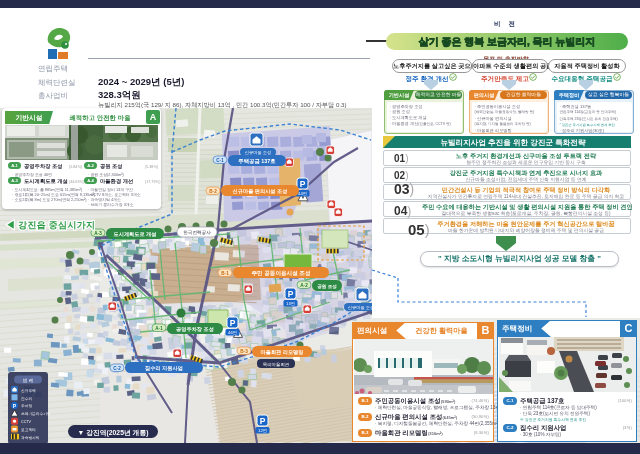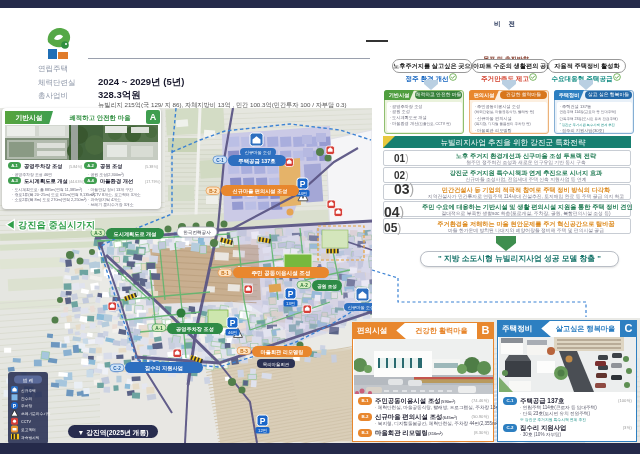--- a/index.html
+++ b/index.html
@@ -1260,20 +1260,21 @@
 <div style="position:absolute;left:100px;top:177.8px;font-size:5.3px;font-weight:bold;color:#223;white-space:nowrap">마을환경 개선</div>
 <div style="position:absolute;left:145px;top:178.8px;font-size:3.7px;color:#999">(17.79억)</div>
     <div style="position:absolute;left:88px;top:186.5px;font-size:3.9px;color:#667;white-space:nowrap">· 마을안길 정비 13개 구간</div>
     <div style="position:absolute;left:88px;top:191.7px;font-size:3.9px;color:#667;white-space:nowrap">· CCTV 8개소, 로고젝터 3개소</div>
     <div style="position:absolute;left:88px;top:196.9px;font-size:3.9px;color:#667;white-space:nowrap">· 과속방지턱 4개소</div>
     <div style="position:absolute;left:88px;top:202.1px;font-size:3.9px;color:#667;white-space:nowrap">· 쓰레기 분리수거장 3개소</div>
 
 <div style="position:absolute;left:372px;top:8px;width:268px;height:310px;background:#fff"></div>
     <div style="position:absolute;left:375px;top:20px;width:262px;text-align:center;font-size:6.5px;font-weight:bold;color:#1b2b50;letter-spacing:3px">비 전</div>
     <div style="position:absolute;left:366px;top:40px;width:22px;height:1.5px;background:#333"></div>
+    <div class="thk" style="position:absolute;left:386px;top:33px;width:242px;height:17px;border-radius:9px;background:linear-gradient(90deg,#d6e38c,#4fae49);text-align:center;line-height:17px;font-size:10px;font-weight:bold;color:#174a20;white-space:nowrap">살기 좋은 행복 보금자리, 목리 뉴빌리지</div>
     <div style="position:absolute;left:375px;top:55px;width:262px;text-align:center;font-size:6px;font-weight:bold;color:#7d2e1d">목표 및 추진방향</div>
 <div style="position:absolute;left:392px;top:59px;width:78px;height:12px;border:1px solid #999;border-radius:7px;background:#fff;font-size:6.2px;font-weight:bold;color:#222;text-align:center;line-height:12px;white-space:nowrap">노후주거지를 살고싶은 곳으로</div>
 <div style="position:absolute;left:392px;top:73px;width:78px;text-align:center;font-size:6.6px;font-weight:bold;color:#1565c0;white-space:nowrap">정주 환경 개선<svg width="8" height="8" viewBox="0 0 10 10" style="vertical-align:0px">
         <circle cx="5" cy="5" r="4.2" fill="#fff" stroke="#5aa53e" stroke-width="1"></circle>
         <path d="M2.8,5 L4.4,6.6 L7.4,3.4" stroke="#5aa53e" stroke-width="1.2" fill="none"></path>
       </svg></div>
 <svg style="position:absolute;left:423px;top:80px" width="16" height="10" viewBox="0 0 16 10">
       <path d="M1,0 h14 v4 l-7,6 -7,-6 Z" fill="#b9cfe2"></path>
     </svg>
 <div style="position:absolute;left:472px;top:59px;width:74px;height:12px;border:1px solid #999;border-radius:7px;background:#fff;font-size:6.2px;font-weight:bold;color:#222;text-align:center;line-height:12px;white-space:nowrap">아파트 수준의 생활편의 공급</div>
@@ -1316,39 +1317,39 @@
 <div style="position:absolute;left:585px;top:90.8px;width:47px;height:8.5px;background:#2368a8;border-radius:5px;color:#fff;font-size:4.8px;text-align:center;line-height:8.5px;white-space:nowrap">살고 싶은 행복마을</div>
 <div style="position:absolute;left:556.5px;top:102px;width:75px;height:29.5px;background:#fff;border-radius:2px;padding:1.5px 0 0 3px;font-size:4.2px;color:#667;line-height:1.3;box-sizing:border-box">
       <div style="margin:0 0 0.5px 0">· 주택건설 137동</div>
       <div style="margin:0 0 0.5px 0"><span style="font-size:3.5px">연립주택 114동(근로자 등 임대주택)</span></div>
       <div style="margin:0 0 0.5px 0"><span style="font-size:3.5px">단독주택 23동(도시민 유치 전원주택)</span></div>
       <div style="margin:0 0 0.5px 0"><span style="font-size:3.3px;color:#0e8a80">* 강진군 주거지원 특수시책 연계 추진</span></div>
       <div style="margin:0 0 0.5px 0">· 집수리 지원사업(30호)</div>
     </div>
     <div style="position:absolute;left:383px;top:136px;width:248px;height:12px;background:#177f70"></div>
 <div style="position:absolute;left:383px;top:136px;width:0;height:0;border-top:12px solid #e8c93e;border-right:12px solid transparent"></div>
-<div style="position:absolute;left:395px;top:137.8px;width:236px;text-align:center;font-size:7.6px;font-weight:normal;color:#fff;white-space:nowrap">뉴빌리지사업 추진을 위한 강진군 특화전략</div>
+<div style="position:absolute;left:395px;top:137.8px;width:236px;text-align:center;font-size:7.6px;font-weight:bold;color:#fff;white-space:nowrap">뉴빌리지사업 추진을 위한 강진군 특화전략</div>
 <div style="position:absolute;left:383px;top:150px;width:248px;height:15.5px;background:#fff;border:1px solid #c8cdd4;border-radius:2px;box-sizing:border-box"></div>
 <div style="position:absolute;left:394px;top:152.5px;font-size:10px;font-weight:bold;color:#333">01<span style="color:#aaa;font-weight:normal">)</span></div>
 <div style="position:absolute;left:422px;top:151.5px;width:208px;text-align:center;font-size:6.2px;font-weight:bold;color:#1e7a52;white-space:nowrap">노후 주거지 환경개선과 신구마을 조성 투트랙 전략</div>
 <div style="position:absolute;left:422px;top:158.7px;width:208px;text-align:center;font-size:4.8px;color:#778;white-space:nowrap">원주민 정주여건 조성과 새로운 인구유입 기반 동시 구축</div>
 <div style="position:absolute;left:383px;top:167px;width:248px;height:15.5px;background:#fff;border:1px solid #c8cdd4;border-radius:2px;box-sizing:border-box"></div>
 <div style="position:absolute;left:394px;top:169.5px;font-size:10px;font-weight:bold;color:#333">02<span style="color:#aaa;font-weight:normal">)</span></div>
 <div style="position:absolute;left:422px;top:168.5px;width:208px;text-align:center;font-size:6.2px;font-weight:bold;color:#1e7a52;white-space:nowrap">강진군 주거지원 특수시책과 연계 추진으로 시너지 효과</div>
 <div style="position:absolute;left:422px;top:175.7px;width:208px;text-align:center;font-size:4.8px;color:#778;white-space:nowrap">신규마을 조성사업, 전입세대 주택 신축 지원사업 등 연계</div>
 <div style="position:absolute;left:383px;top:184px;width:248px;height:15.5px;background:#fff;border:1px solid #c8cdd4;border-radius:2px;box-sizing:border-box"></div>
 <div style="position:absolute;left:394px;top:181px;font-size:14px;font-weight:bold;color:#333">03<span style="color:#aaa;font-weight:normal">)</span></div>
 <div style="position:absolute;left:422px;top:185.5px;width:208px;text-align:center;font-size:6.2px;font-weight:bold;color:#dd8a1e;white-space:nowrap">민간건설사 등 기업의 적극적 참여로 주택 정비 방식의 다각화</div>
 <div style="position:absolute;left:422px;top:192.7px;width:208px;text-align:center;font-size:4.8px;color:#778;white-space:nowrap">지역건설사가 민간투자로 연립주택 114세대 건설추진, 토지매입 완료 등 주택 공급 의지 확고</div>
 <div style="position:absolute;left:383px;top:201px;width:248px;height:15.5px;background:#fff;border:1px solid #c8cdd4;border-radius:2px;box-sizing:border-box"></div>
-<div style="position:absolute;left:384px;top:203.5px;font-size:14px;font-weight:bold;color:#333">04<span style="color:#aaa;font-weight:normal">)</span></div>
+<div style="position:absolute;left:394px;top:203.5px;font-size:12px;font-weight:bold;color:#333">04<span style="color:#aaa;font-weight:normal">)</span></div>
 <div style="position:absolute;left:422px;top:202.5px;width:208px;text-align:center;font-size:6.2px;font-weight:bold;color:#1e7a52;white-space:nowrap">주민 수요에 대응하는 기반시설 및 생활 편의시설 지원을 통한 주택 정비 견인</div>
 <div style="position:absolute;left:422px;top:209.7px;width:208px;text-align:center;font-size:4.8px;color:#778;white-space:nowrap">절대적으로 부족한 생활soc 확충(도로개설, 주차장, 공원, 복합편의시설 조성 등)</div>
 <div style="position:absolute;left:383px;top:218px;width:248px;height:15.5px;background:#fff;border:1px solid #c8cdd4;border-radius:2px;box-sizing:border-box"></div>
-<div style="position:absolute;left:384px;top:220.5px;font-size:12px;font-weight:bold;color:#333">05<span style="color:#aaa;font-weight:normal">)</span></div>
+<div style="position:absolute;left:408px;top:220.5px;font-size:15px;font-weight:bold;color:#333">05<span style="color:#aaa;font-weight:normal">)</span></div>
 <div style="position:absolute;left:422px;top:219.5px;width:208px;text-align:center;font-size:6.2px;font-weight:bold;color:#dd8a1e;white-space:nowrap">주거환경을 저해하는 마을 현안문제를 주거 혁신공간으로 탈바꿈</div>
 <div style="position:absolute;left:422px;top:226.7px;width:208px;text-align:center;font-size:4.8px;color:#778;white-space:nowrap">마을 한가운데 방치된 나대지와 폐양어장을 정비해 주택 및 편의시설 공급</div>
     <svg style="position:absolute;left:492px;top:236px" width="28" height="15" viewBox="0 0 28 15">
       <path d="M4,0 h20 v7 l-10,8 -10,-8 Z" fill="#3e8e4e"></path>
     </svg>
     <div style="position:absolute;left:420px;top:251px;width:197px;height:14px;background:#fff;border:1px solid #b9bec6;border-radius:8px;box-shadow:0 1px 2px rgba(0,0,0,0.12);text-align:center;line-height:14px;font-size:7.8px;font-weight:bold;color:#17746a;white-space:nowrap">" 지방 소도시형 뉴빌리지사업 성공 모델 창출 "</div>
 <svg style="position:absolute;left:0;top:0;pointer-events:none" width="640" height="454">
 <g stroke="#3b82d4" stroke-width="1.2" fill="none" stroke-dasharray="3,2.5">
 <path d="M398,278 L398,302 L586,302 L586,317"></path>
 <path d="M372,270 L398,278"></path>
@@ -1402,21 +1403,20 @@
 <div style="position:absolute;left:358px;top:413px;width:14px;height:7.5px;background:#e8872e;border-radius:3.7px;color:#fff;font-size:4.4px;font-weight:bold;text-align:center;line-height:7.5px">B-2</div>
 <div style="position:absolute;left:375px;top:412.5px;font-size:6.4px;font-weight:bold;color:#223;white-space:nowrap">신규마을 편의시설 조성<span style="font-size:4.2px;font-weight:normal">(645m²)</span></div>
 <div style="position:absolute;left:453px;top:414px;width:36px;text-align:right;font-size:4.2px;color:#999">(50.90억)</div>
     <div style="position:absolute;left:375px;top:421.0px;font-size:4.6px;color:#556;white-space:nowrap">· 복지형, 디지털돌봄공간, 체력단련실, 주차장 44면(2,355m²)</div>
 <div style="position:absolute;left:358px;top:429px;width:14px;height:7.5px;background:#e8872e;border-radius:3.7px;color:#fff;font-size:4.4px;font-weight:bold;text-align:center;line-height:7.5px">B-3</div>
 <div style="position:absolute;left:375px;top:428.5px;font-size:6.4px;font-weight:bold;color:#223;white-space:nowrap">마을회관 리모델링<span style="font-size:4.2px;font-weight:normal">(316m²)</span></div>
 <div style="position:absolute;left:453px;top:430px;width:36px;text-align:right;font-size:4.2px;color:#999">(8.30억)</div>
 
 <div style="position:absolute;left:497px;top:320px;width:140px;height:122px;background:#fff;border:1.5px solid #2d7fc1;box-sizing:border-box"></div>
 <div style="position:absolute;left:497px;top:320px;width:54px;height:17px;background:#2d7fc1;clip-path:polygon(0 0,100% 0,82% 50%,100% 100%,0 100%);color:#fff;font-size:7.6px;font-weight:bold;line-height:17px;padding-left:5px;box-sizing:border-box">주택정비</div>
-<div style="position:absolute;left:551px;top:320px;width:69px;height:17px;text-align:center;font-size:7.2px;font-weight:bold;color:#2d7fc1;line-height:17px;white-space:nowrap">살고싶은 행복마을</div>
 <div style="position:absolute;left:620px;top:320px;width:17px;height:17px;background:#2d7fc1;color:#fff;font-size:11px;font-weight:bold;text-align:center;line-height:17px">C</div>
 <svg style="position:absolute;left:498.5px;top:337px" width="137" height="55" viewBox="0 0 137 55">
 <rect width="137" height="55" fill="#eceeee"></rect>
 <rect x="55" y="0" width="70" height="14" fill="#ded5c2"></rect>
 <g stroke="#b9ac98" stroke-width="2">
         <line x1="58" y1="3" x2="122" y2="3"></line>
         <line x1="58" y1="7" x2="122" y2="7"></line>
         <line x1="58" y1="11" x2="122" y2="11"></line>
       </g>
 <polygon points="78,14 95,55 75,55 60,14" fill="#4a4e54"></polygon>

